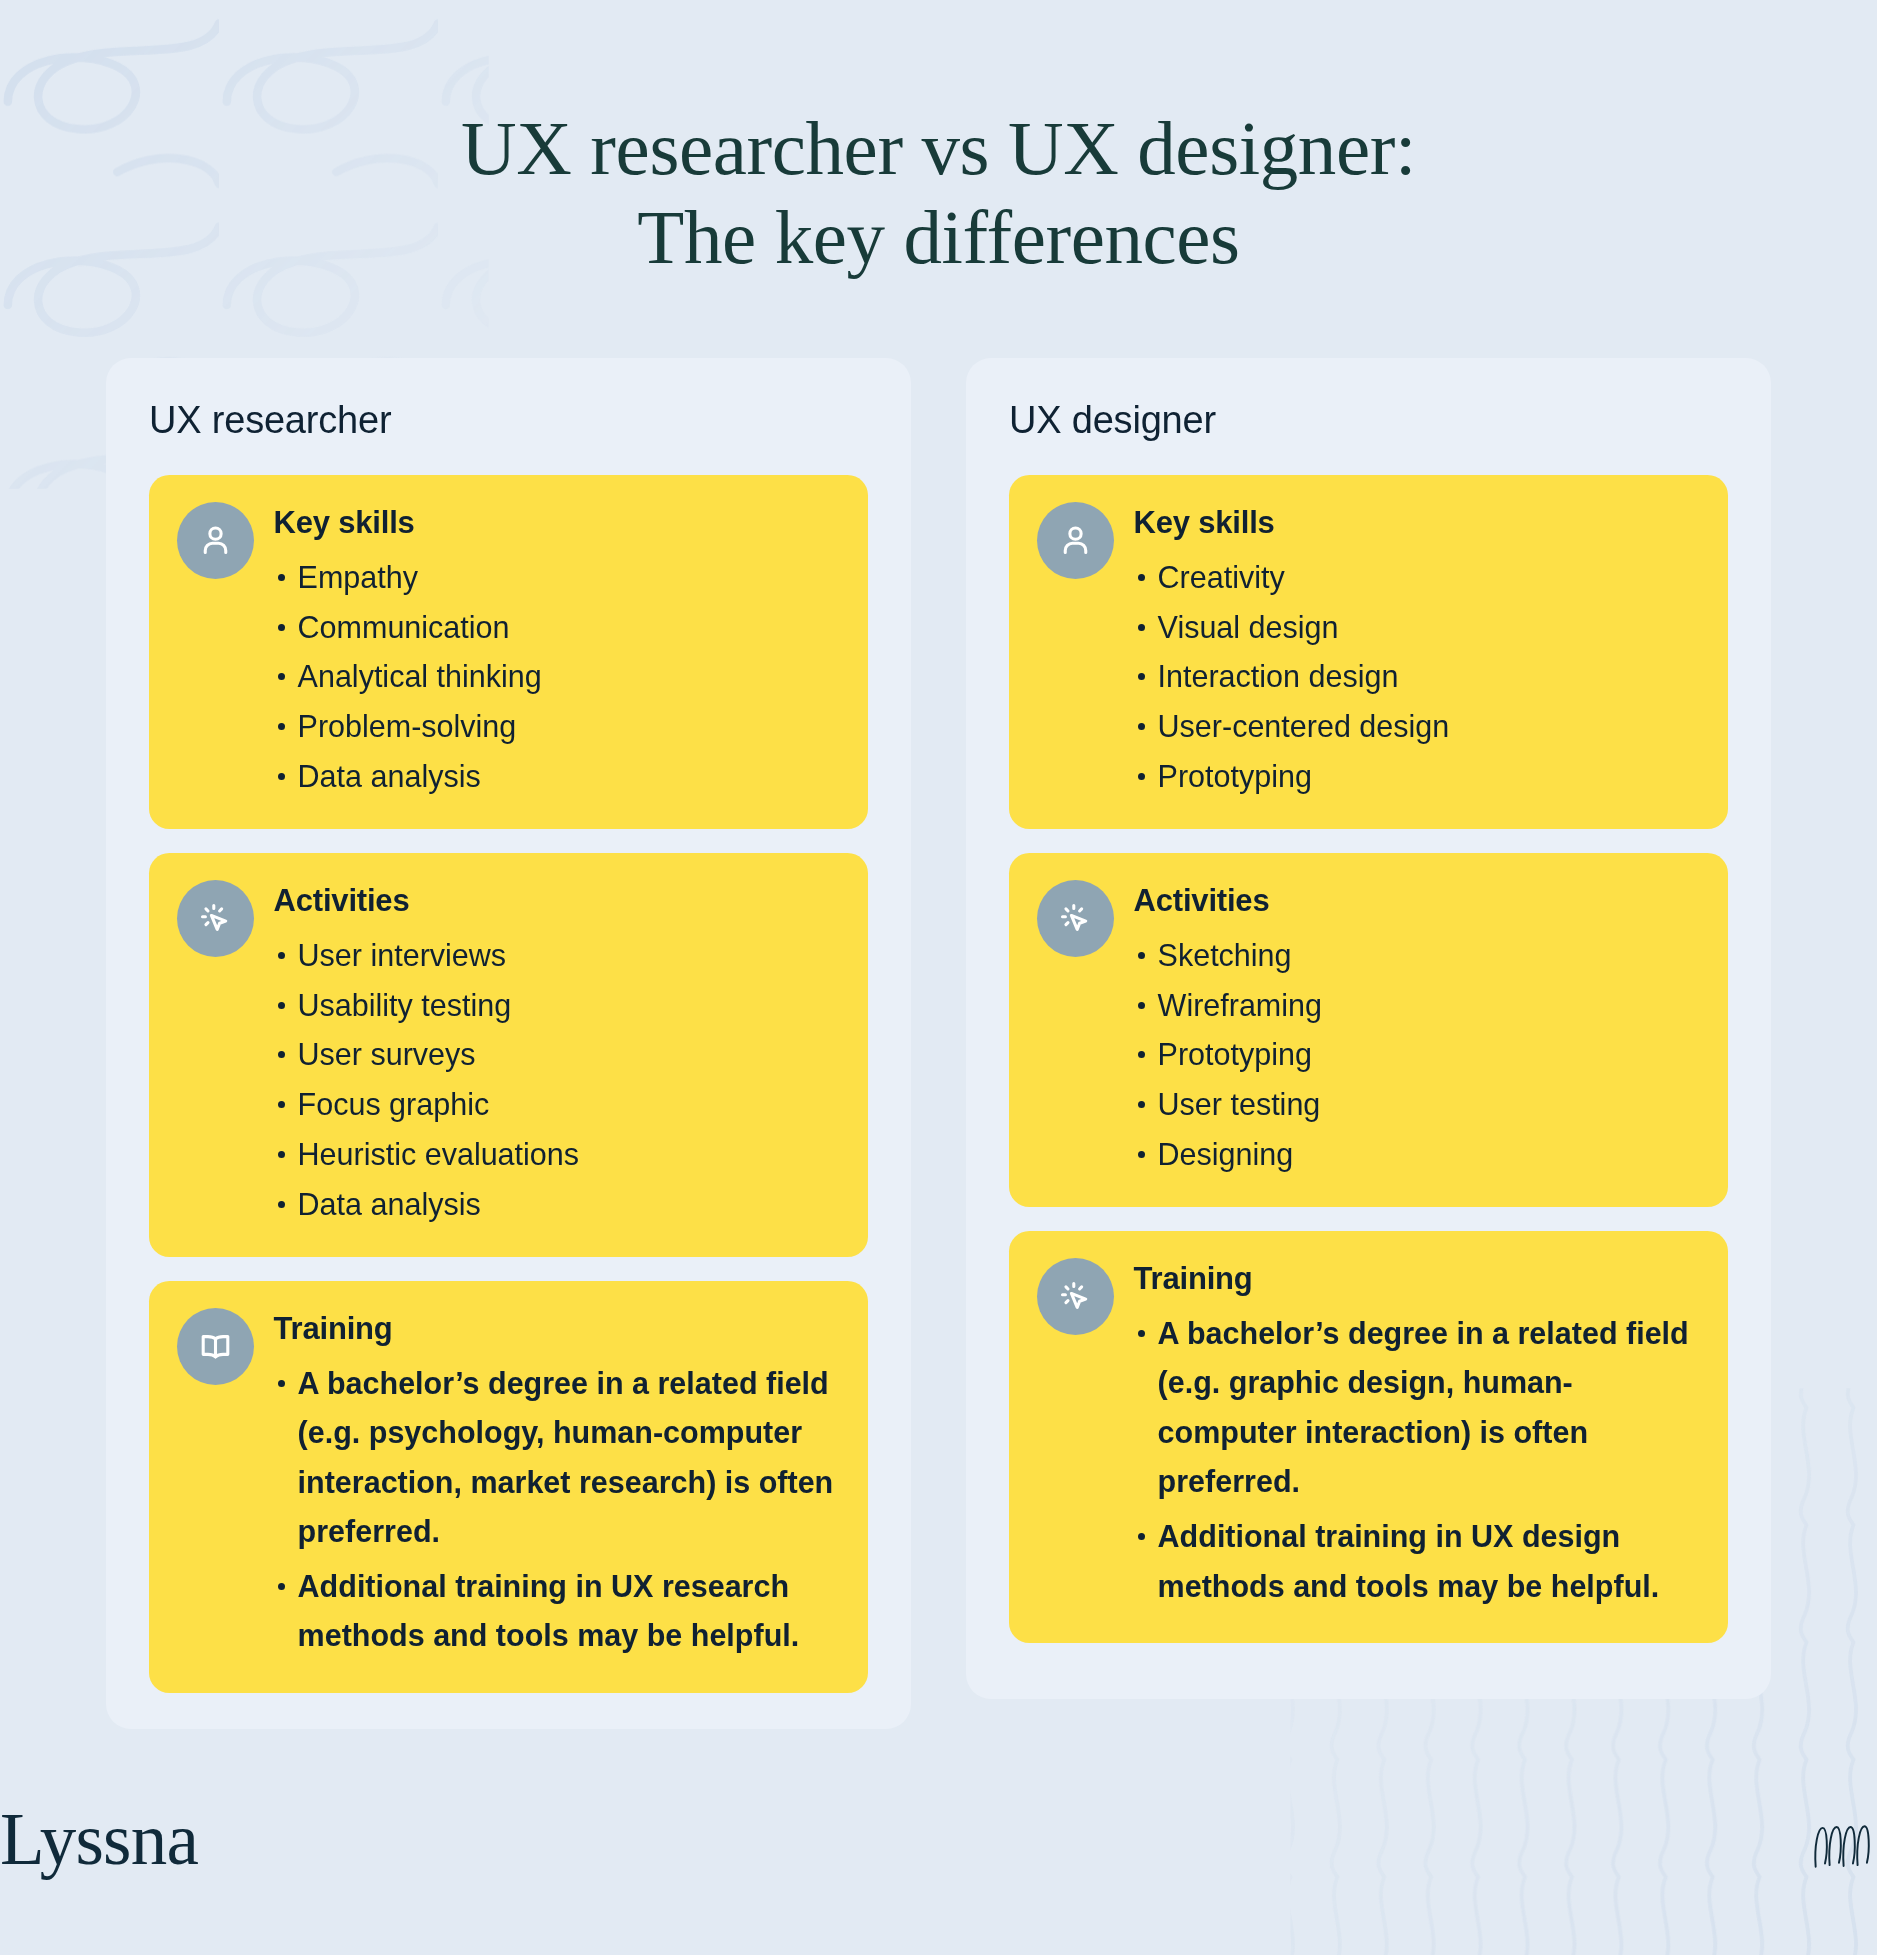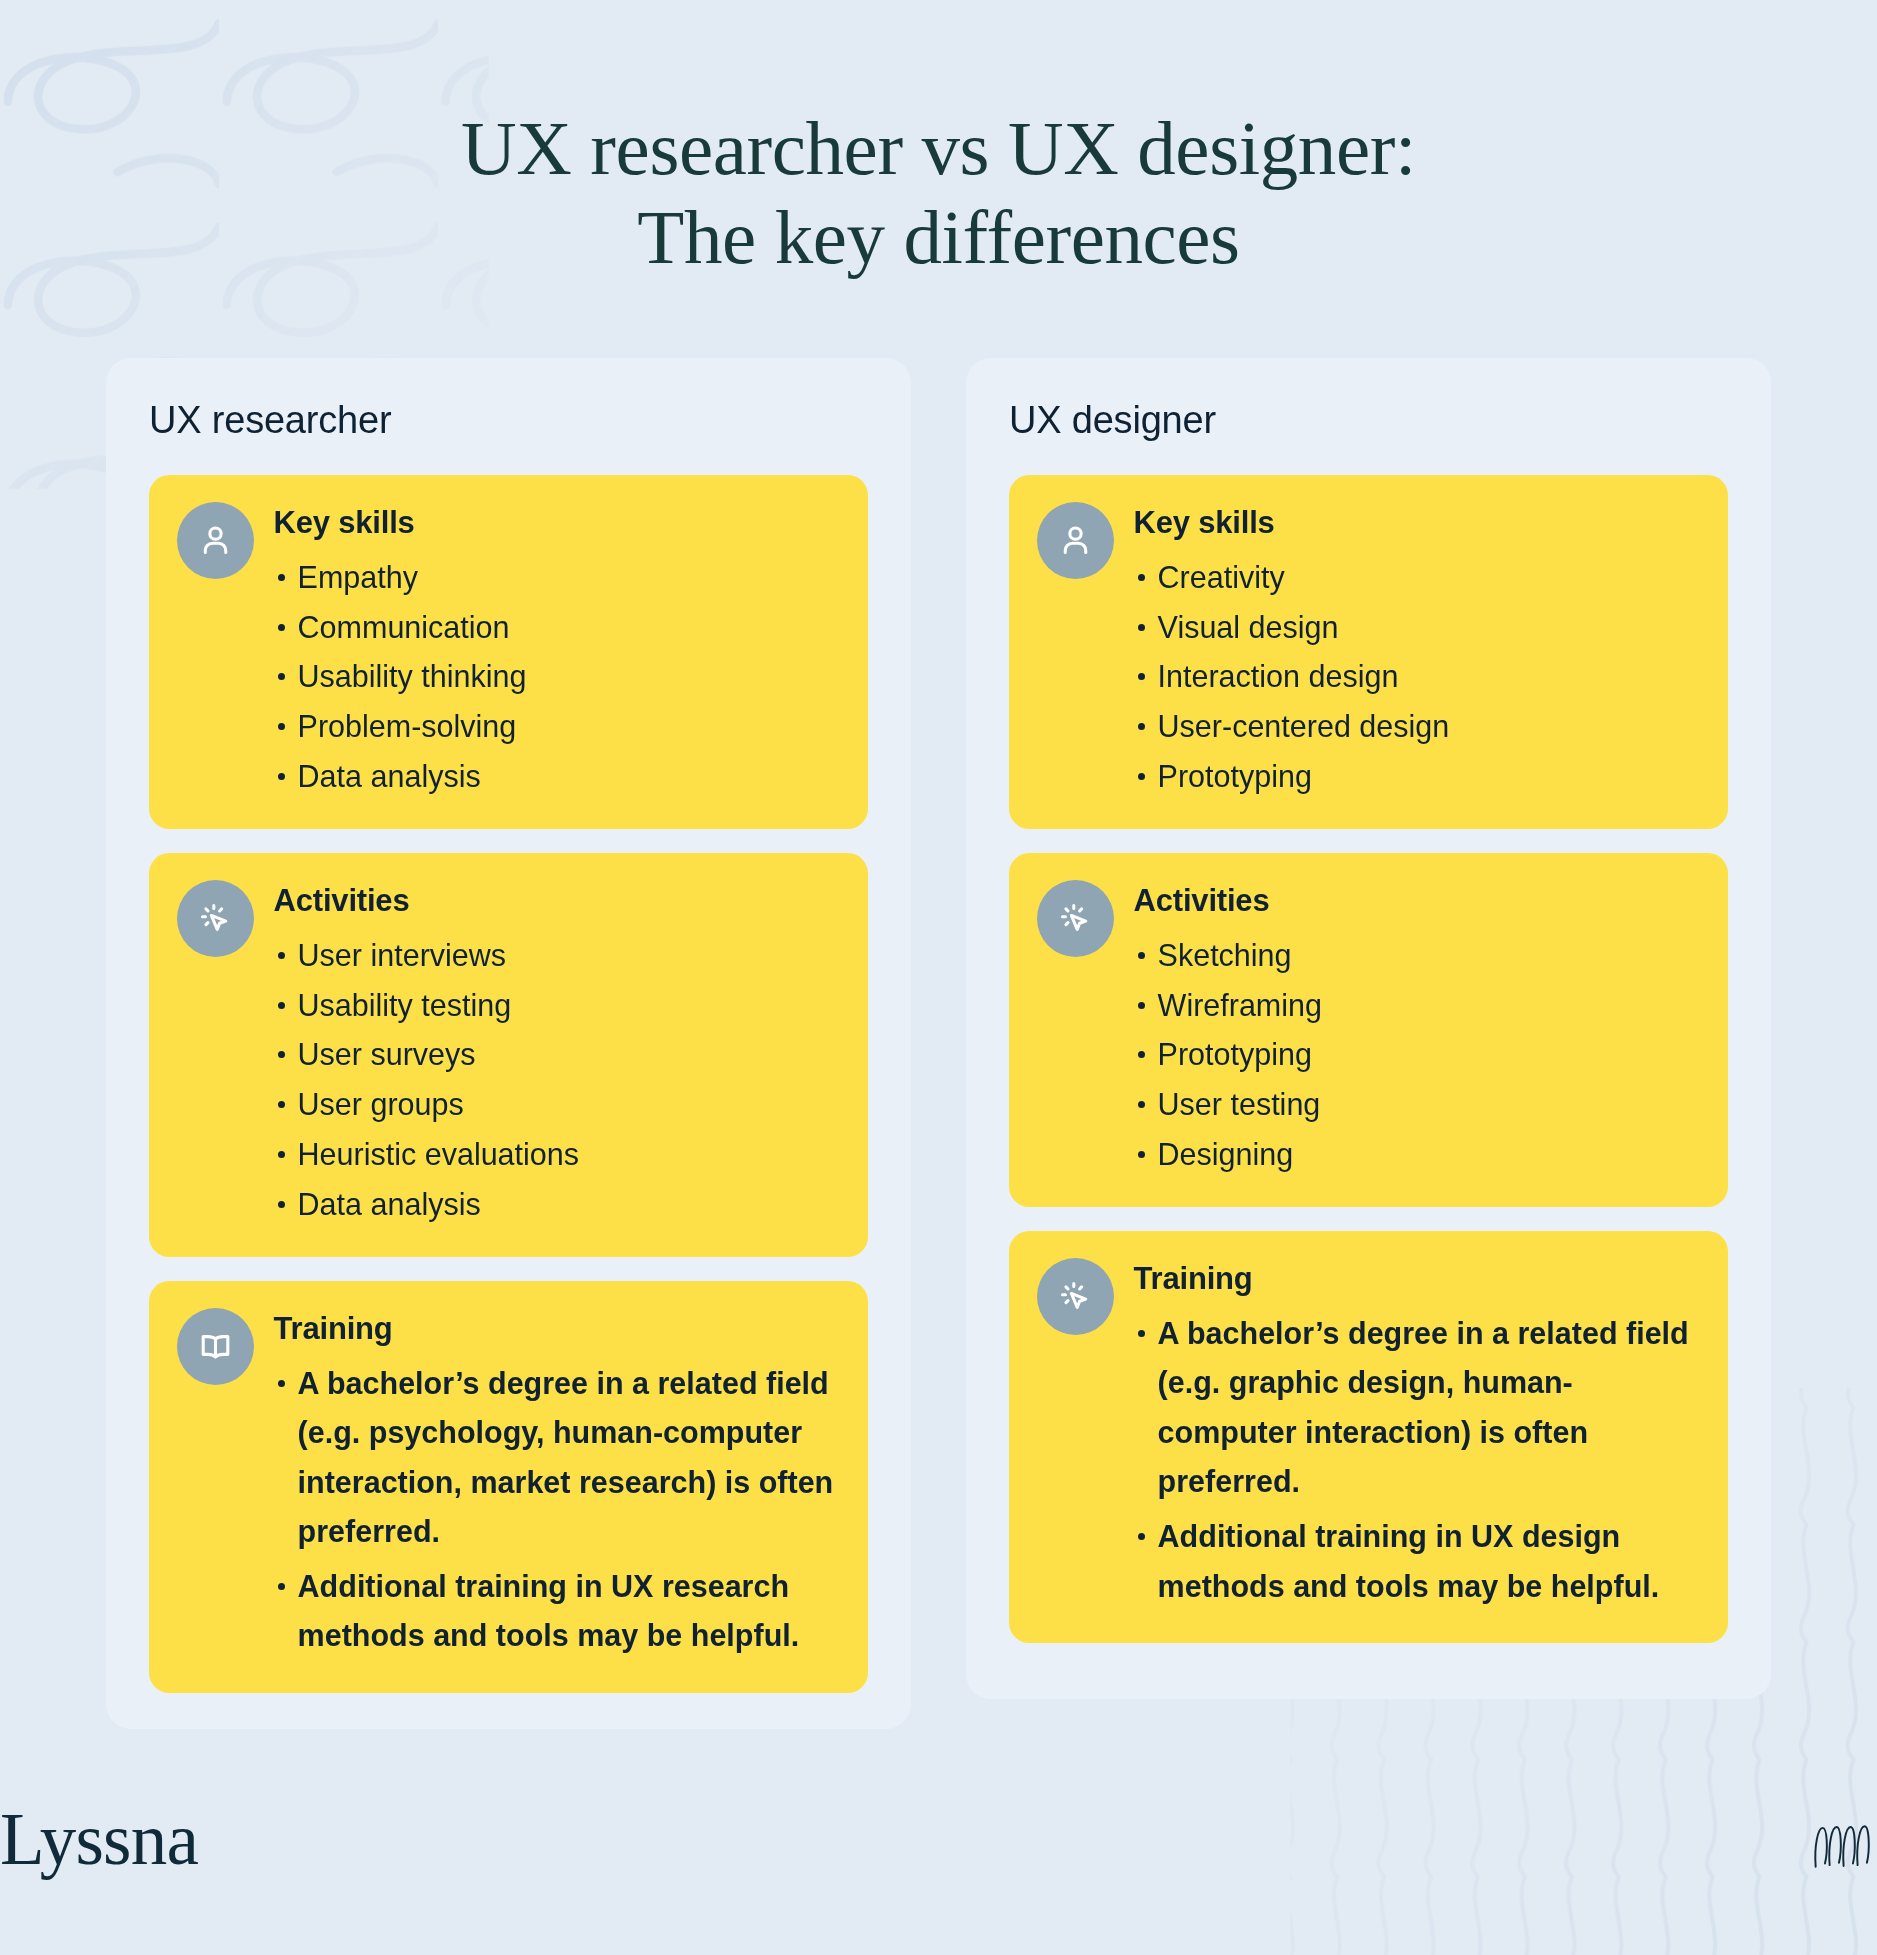--- a/index.html
+++ b/index.html
@@ -195,41 +195,41 @@
         <svg viewBox="0 0 24 24" fill="none" stroke="#ffffff" stroke-width="1.8" stroke-linecap="round" stroke-linejoin="round">
           <circle cx="12" cy="8" r="3.3"></circle>
           <path d="M6 19v-1.2A4.2 4.2 0 0 1 10.2 13.6h3.6A4.2 4.2 0 0 1 18 17.8V19"></path>
         </svg>
       </span>
       <div class="card-body">
         <h3 class="card-title">Key skills</h3>
         <ul class="bullets">
           <li>Empathy</li>
           <li>Communication</li>
-          <li>Usability thinking</li>
+          <li>Analytical thinking</li>
           <li>Problem-solving</li>
           <li>Data analysis</li>
         </ul>
       </div>
     </article>
 
     <article class="card">
       <span class="icon-circle">
         <svg viewBox="0 0 24 24" fill="none" stroke="#ffffff" stroke-width="1.8" stroke-linecap="round" stroke-linejoin="round">
           <path d="M9.6 10.2l8.4 3.3-3.6 1.3-1.4 3.6z"></path>
           <path d="M11 4.4v1.7M6.4 6.4l1.2 1.2M4.4 11h1.7M6.4 15.6l1.2-1.2M15.6 6.4l-1.2 1.2"></path>
         </svg>
       </span>
       <div class="card-body">
         <h3 class="card-title">Activities</h3>
         <ul class="bullets">
           <li>User interviews</li>
           <li>Usability testing</li>
           <li>User surveys</li>
-          <li>User groups</li>
+          <li>Focus graphic</li>
           <li>Heuristic evaluations</li>
           <li>Data analysis</li>
         </ul>
       </div>
     </article>
 
     <article class="card">
       <span class="icon-circle">
         <svg viewBox="0 0 24 24" fill="none" stroke="#ffffff" stroke-width="1.8" stroke-linecap="round" stroke-linejoin="round">
           <path d="M12 7.6C10.9 6.6 9.6 6.2 7.6 6.2H4.8v10.4h2.8c2 0 3.3.4 4.4 1.4"></path>

